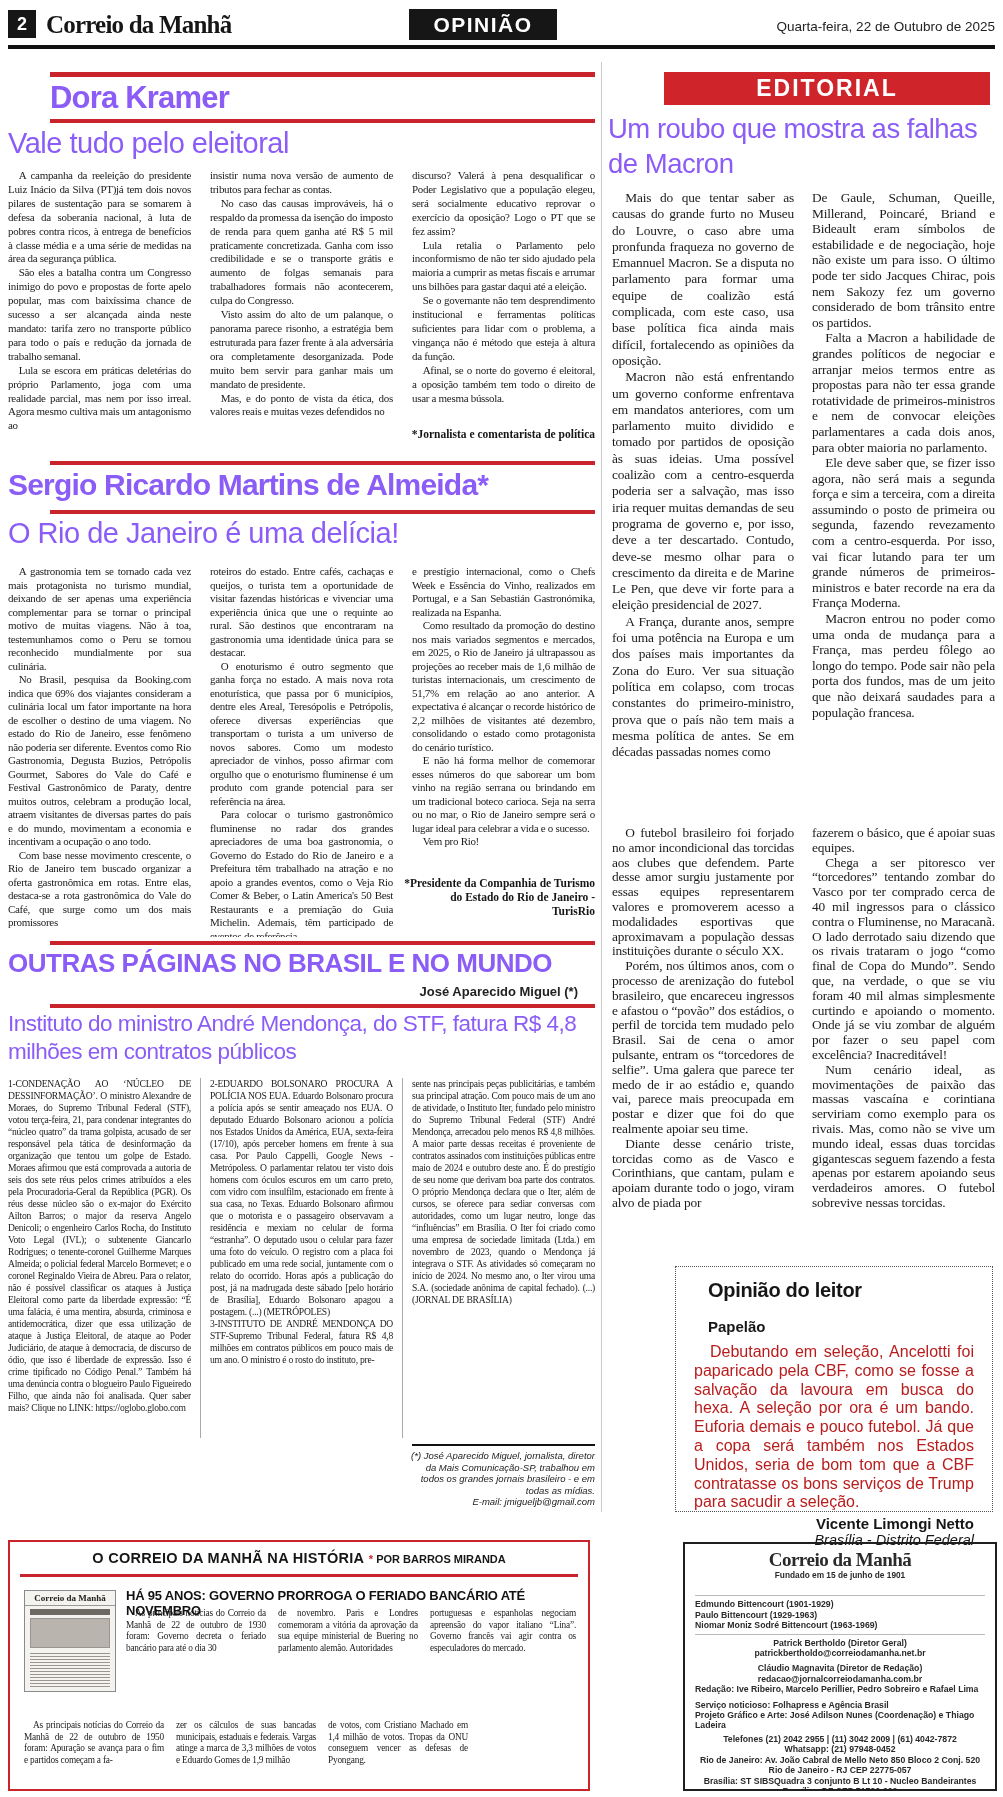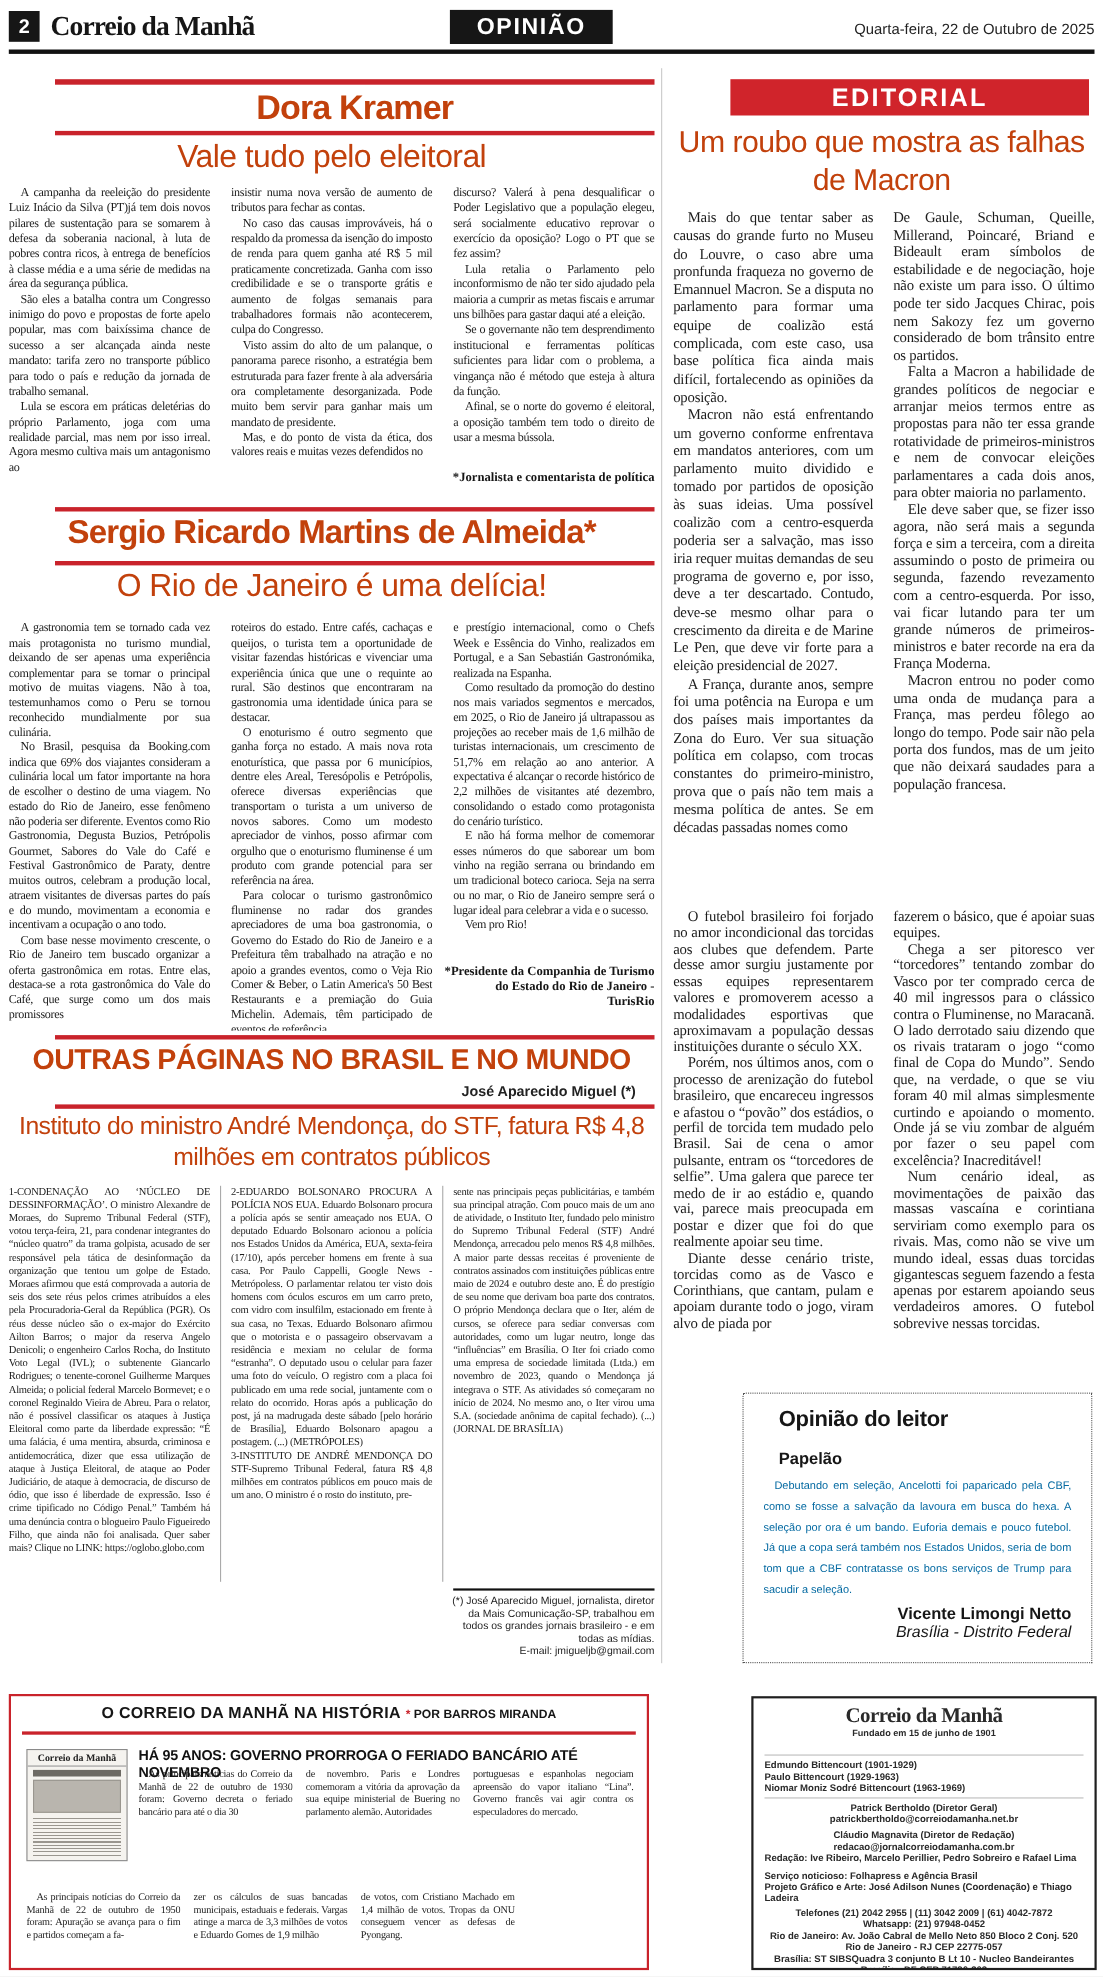--- a/index.html
+++ b/index.html
@@ -1,40 +1,40 @@
 <!DOCTYPE html>
 <html lang="pt"><head>
 <meta charset="utf-8">
 <style>
   html,body{margin:0;padding:0;background:#e8e8e8;}
   #page{position:relative;width:1003px;height:1797px;background:#fff;font-family:"Liberation Sans",sans-serif;color:#161616;overflow:hidden;margin:0 auto;}
   .abs{position:absolute;}
   .redbar{background:#c9232b;}
   .blackbox{background:#161616;color:#fff;display:flex;align-items:center;justify-content:center;}
   .serifcol{font-family:"Liberation Serif",serif;text-align:justify;white-space:pre-line;color:#1c1c1c;overflow:hidden;}
-  .sans-head{font-family:"Liberation Sans",sans-serif;text-align:center;color:#c2410c;}
+  .sans-head{font-family:"Liberation Sans",sans-serif;color:#8b5cf6;}
   .author{font-weight:700;letter-spacing:-0.8px;}
   .lighthead{font-weight:400;letter-spacing:-0.5px;}
   .signoff{font-family:"Liberation Serif",serif;font-weight:700;text-align:right;white-space:pre-line;}
   .vline{background:#c9c9c9;width:1px;}
   .colrule{background:#aaa;width:1px;}
   .dotbox{border:1.5px dotted #555;}
-  .leitor-body{font-size:10px;line-height:18.8px;text-align:justify;white-space:pre-line;color:#0369a1;}
+  .leitor-body{font-size:16px;line-height:18.8px;text-align:justify;white-space:pre-line;color:#b91c1c;}
   .mastbox{border:2px solid #1f1f1f;font-size:8.7px;line-height:10.4px;font-weight:700;color:#2a2a2a;overflow:hidden;}
   .mastbox .c{text-align:center;}
   .mastbox .l{text-align:left;}
   .histbox{border:2.5px solid #c9232b;overflow:hidden;}
   .hist-col{font-family:"Liberation Serif",serif;font-size:9.3px;line-height:11.5px;letter-spacing:-0.2px;text-align:justify;white-space:pre-line;color:#1c1c1c;overflow:hidden;}
   .hist-head{font-size:13px;font-weight:700;letter-spacing:-0.2px;color:#111;}
   .thumb{border:1px solid #8a8a8a;background:#f5f3ef;overflow:hidden;}
   .thumb .tmast{font-family:"Liberation Serif",serif;font-weight:700;font-size:9px;text-align:center;border-bottom:1px solid #999;padding:2px 1px 2px;color:#222;}
   .thumb .thead{height:6px;margin:3px 5px 0;background:#6d6a64;}
   .thumb .tphoto{height:28px;margin:3px 5px;background:#b9b5ae;border:1px solid #9a968f;}
   .thumb .tlines{height:38px;margin:0 5px 4px;background:repeating-linear-gradient(#0000 0 2px,#9a968f 2px 3px);}
-  .fn{font-size:9.5px;line-height:11.5px;text-align:right;color:#222;}
+  .fn{font-size:9.5px;line-height:11.5px;text-align:right;color:#222;font-style:italic;}
 </style>
 </head>
 <body>
 
 <div id="page">
 
   <div class="abs blackbox" style="left:8px;top:10px;width:28px;height:28px;font-size:18px;font-weight:700;">2</div>
   <div class="abs" style="left:46px;top:11px;font-family:'Liberation Serif',serif;font-weight:700;font-size:25px;letter-spacing:-0.8px;">Correio da Manhã</div>
   <div class="abs blackbox" style="left:409px;top:9px;width:148px;height:31px;font-size:21px;font-weight:700;letter-spacing:1.5px;">OPINIÃO</div>
   <div class="abs" style="right:8px;top:19px;font-size:13.5px;color:#222;">Quarta-feira, 22 de Outubro de 2025</div>

